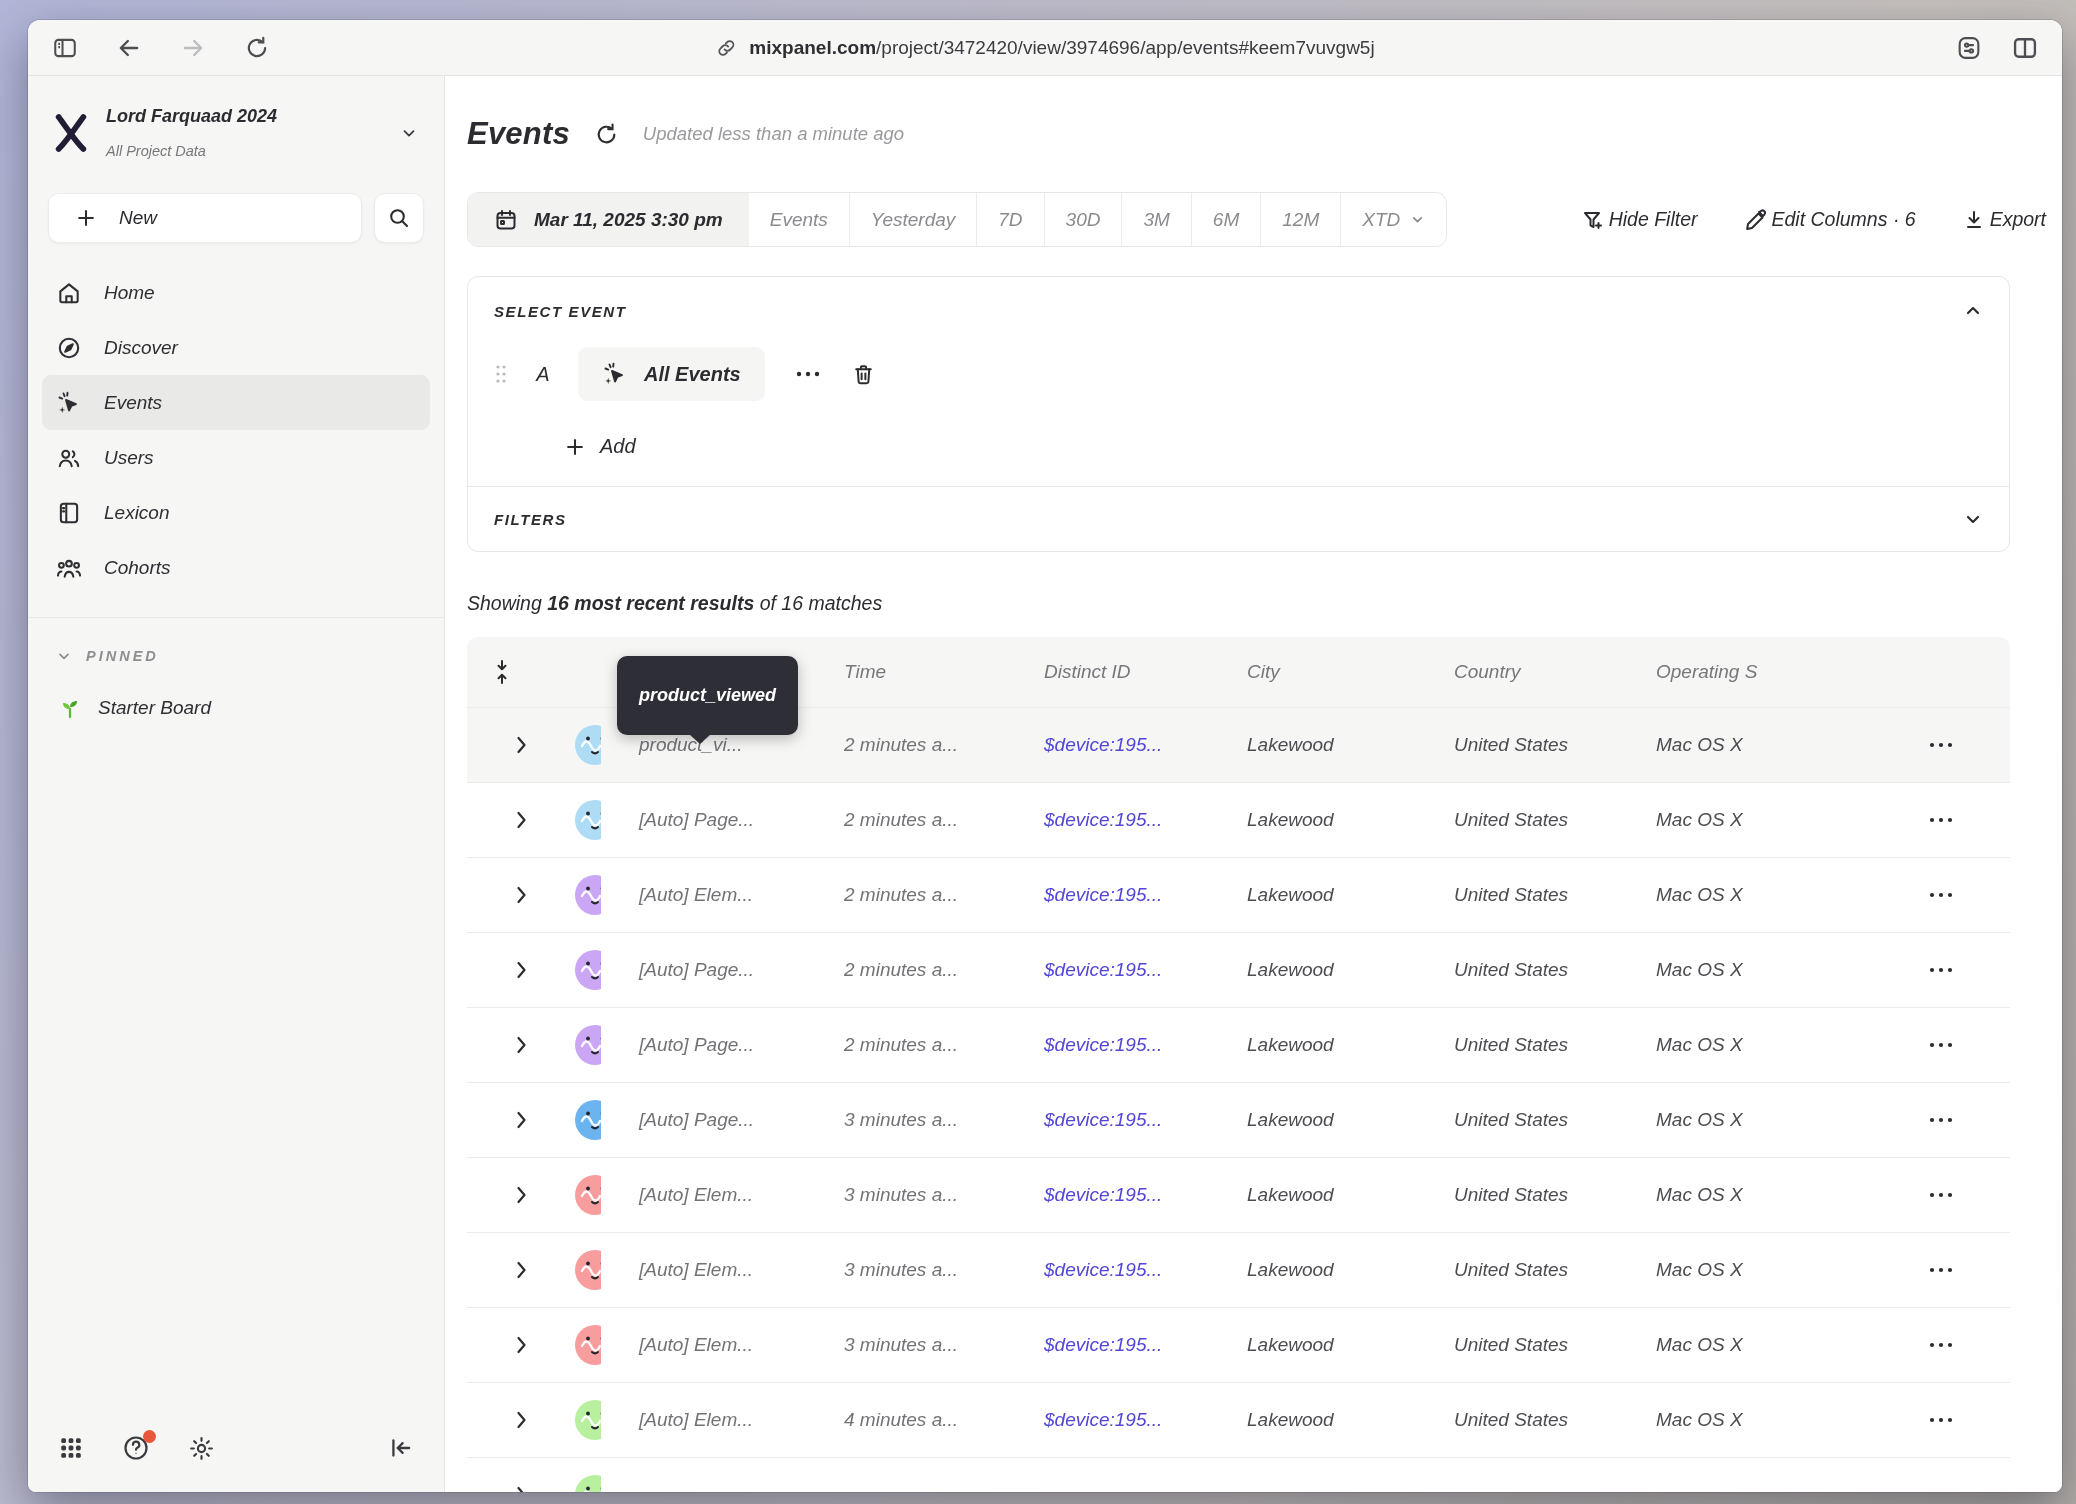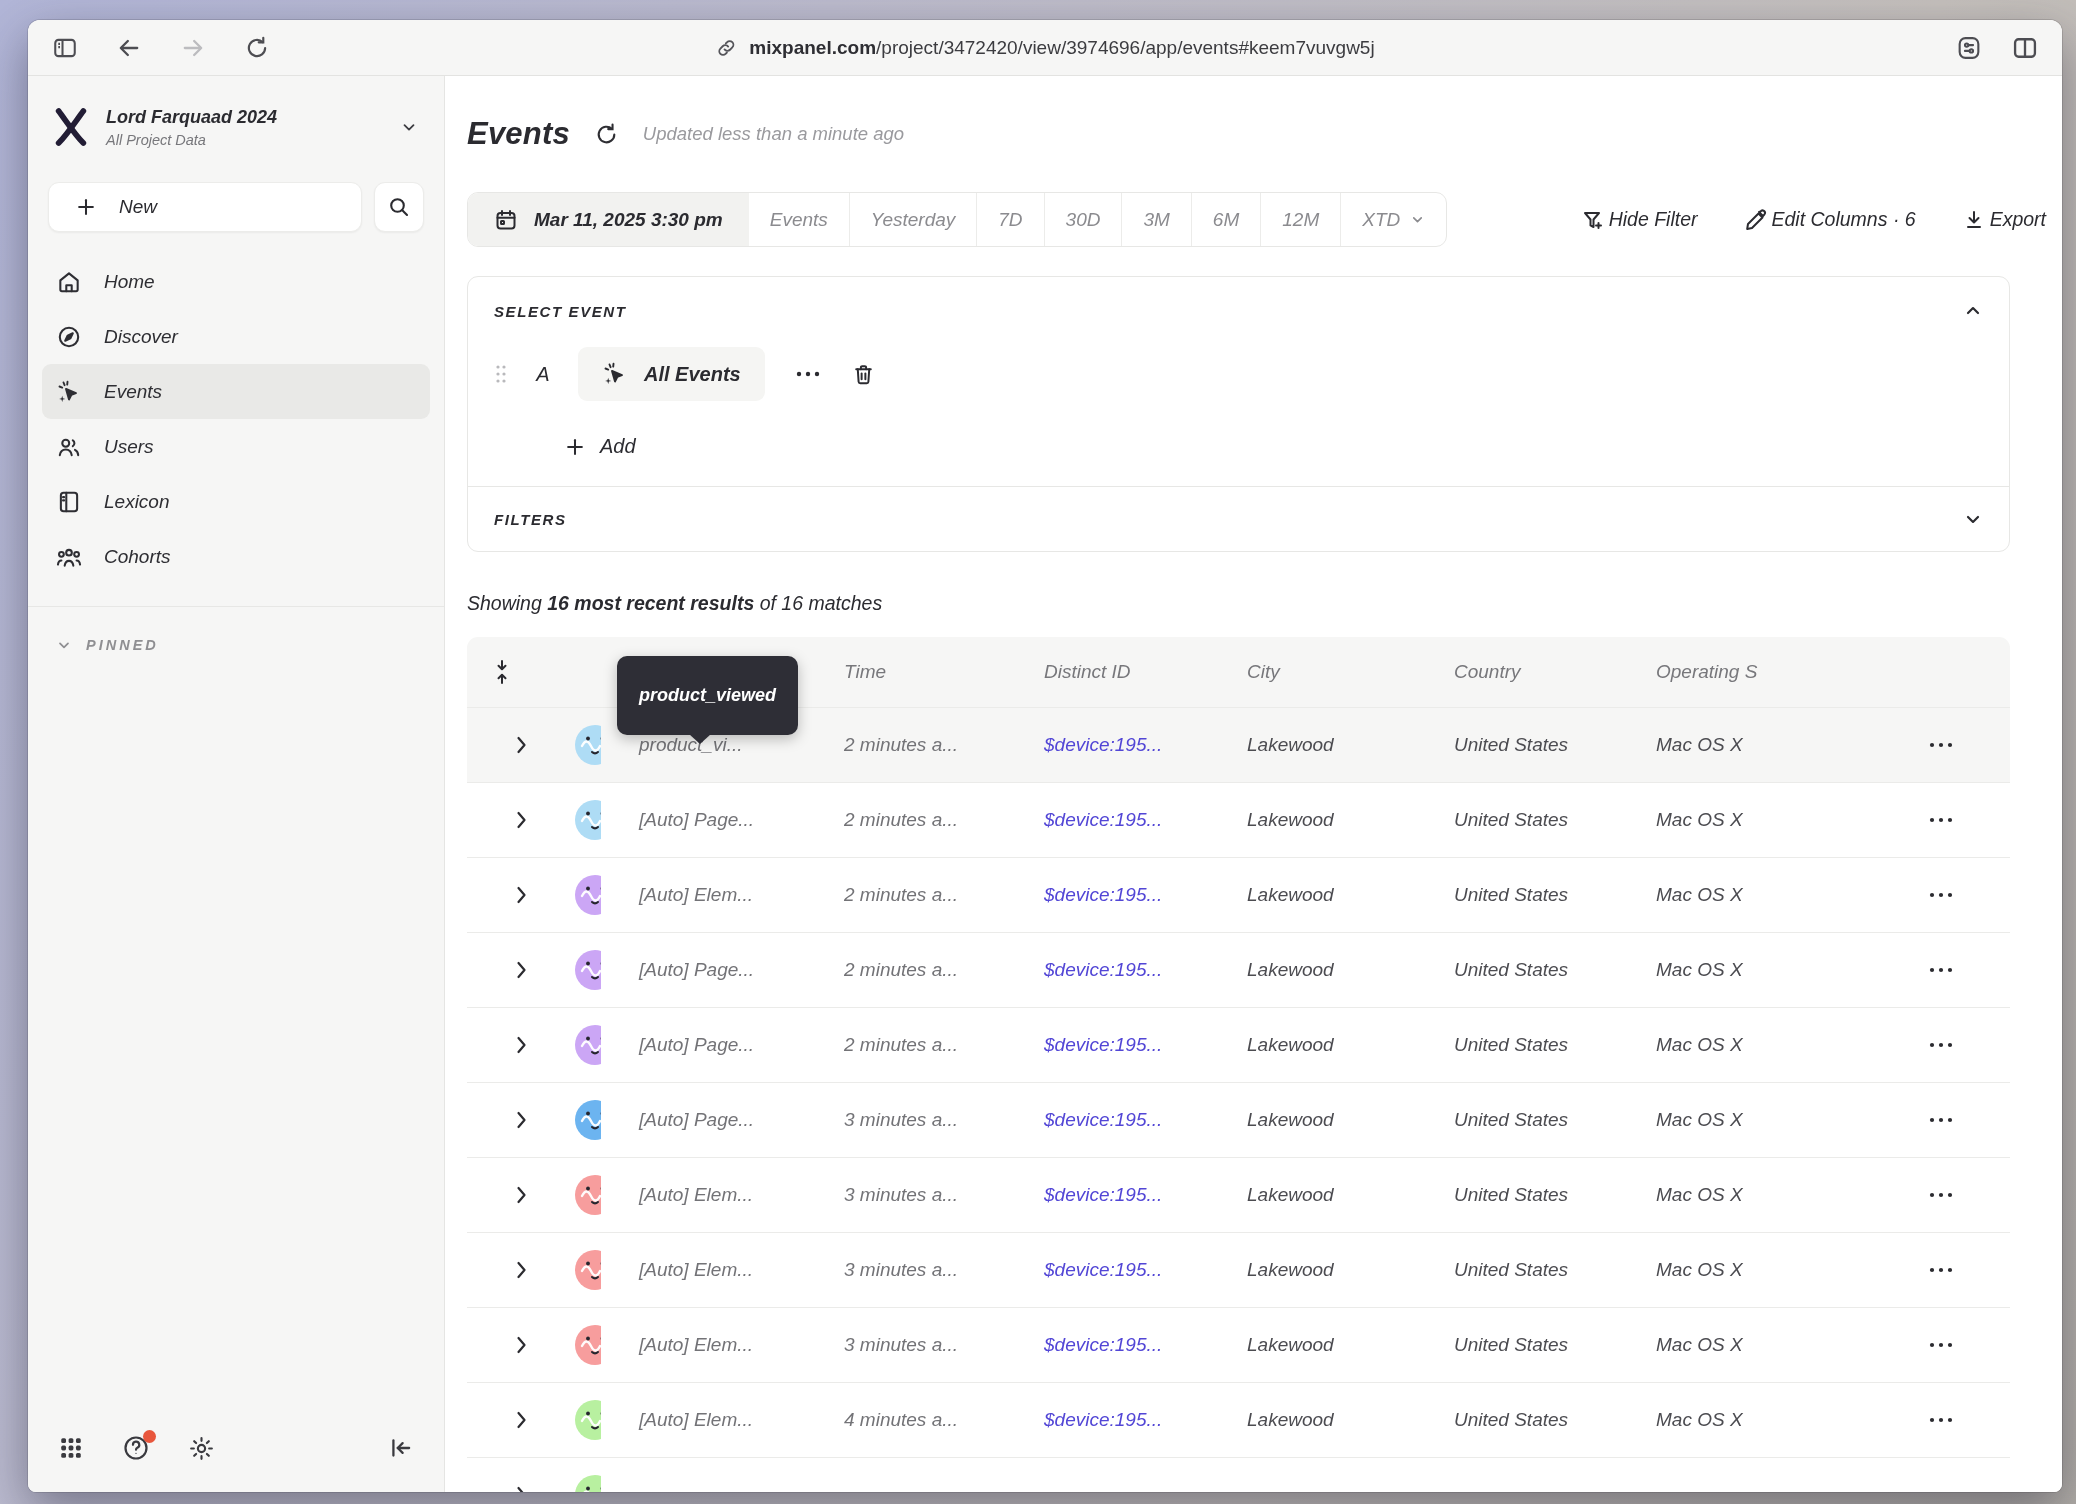--- a/index.html
+++ b/index.html
@@ -39,21 +39,21 @@
   .app-body { flex:1; display:flex; min-height:0;font-style:italic; }
 
   
   .sidebar {
     width:417px; flex:0 0 417px; background:#f6f6f5; border-right:1px solid #e5e5e3;
     display:flex; flex-direction:column; padding-top:30px; position:relative;
   }
   .project-row { display:flex; align-items:center; gap:16px; padding:0 26px 0 24px; }
   .project-meta { flex:1; min-width:0; }
   .project-name { font-size:18px; font-weight:700; color:#2b2b30; }
-  .project-sub { font-size:14.5px; color:#77777b; margin-top:4px; }
+  .project-sub { font-size:14.5px; color:#77777b; margin-top:16px; }
   .chev { color:#3c3c41; }
 
   .actions-row { display:flex; gap:12px; padding:0 20px; margin-top:34px; }
   .new-btn {
     flex:1; height:50px; background:#fff; border:1px solid #ececea; border-radius:11px;
     display:flex; align-items:center; gap:22px; padding-left:26px;
     box-shadow:0 1px 2px rgba(0,0,0,.05); cursor:pointer;
   }
   .new-btn .lbl { font-size:19px; font-weight:500; color:#2b2b30; }
   .icon-btn {
@@ -336,20 +336,30 @@
 
       <div class="pinned-head">
         <span>
           <svg width="16" height="16" viewBox="0 0 24 24" fill="none" stroke="#8f8f92" stroke-width="2.6" stroke-linecap="round" stroke-linejoin="round">
               <polyline points="6,9.5 12,15.5 18,9.5"></polyline>
             </svg>
         </span>
         <span>PINNED</span>
       </div>
 
+      <div class="pinned-item">
+        <span>
+          <svg width="24" height="24" viewBox="0 0 24 24" fill="none" stroke="#58b832" stroke-width="2.2" stroke-linecap="round">
+              <path d="M12 21v-8"></path>
+              <path d="M12 13C12 9 9 7 5 7c0 4 3 6 7 6z" fill="#6cc93c" stroke="none"></path>
+              <path d="M12 11c0-4 3-6 7-6 0 4-3 6-7 6z" fill="#4ca52a" stroke="none"></path>
+            </svg>
+        </span>
+        <span>Starter Board</span>
+      </div>
 
       <div class="side-bottom">
         <span>
           <svg width="26" height="26" viewBox="0 0 24 24" fill="currentColor">
               <g>
                 <rect x="3" y="3" width="4.4" height="4.4" rx="1.4"></rect>
                 <rect x="9.8" y="3" width="4.4" height="4.4" rx="1.4"></rect>
                 <rect x="16.6" y="3" width="4.4" height="4.4" rx="1.4"></rect>
                 <rect x="3" y="9.8" width="4.4" height="4.4" rx="1.4"></rect>
                 <rect x="9.8" y="9.8" width="4.4" height="4.4" rx="1.4"></rect>

